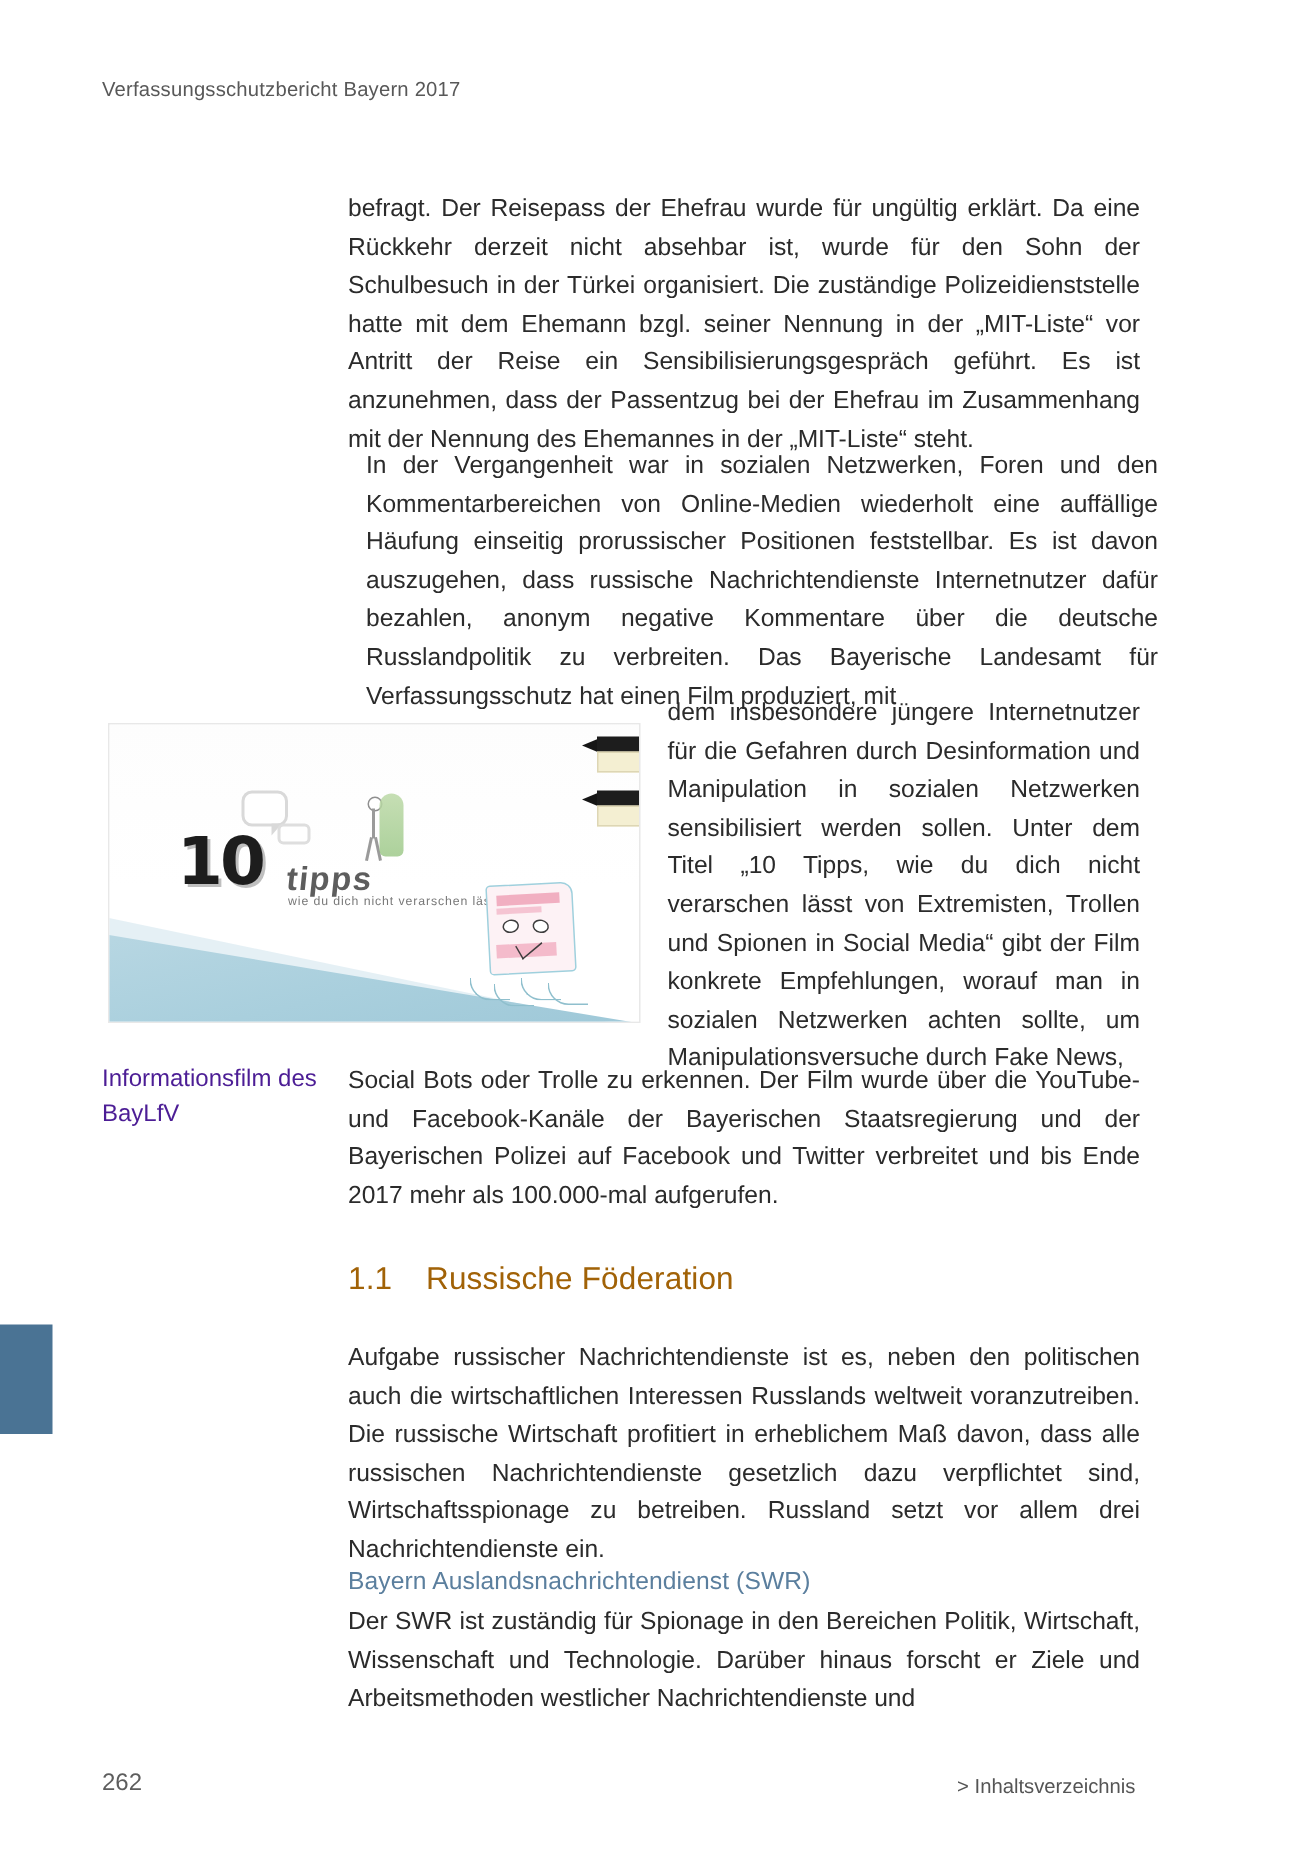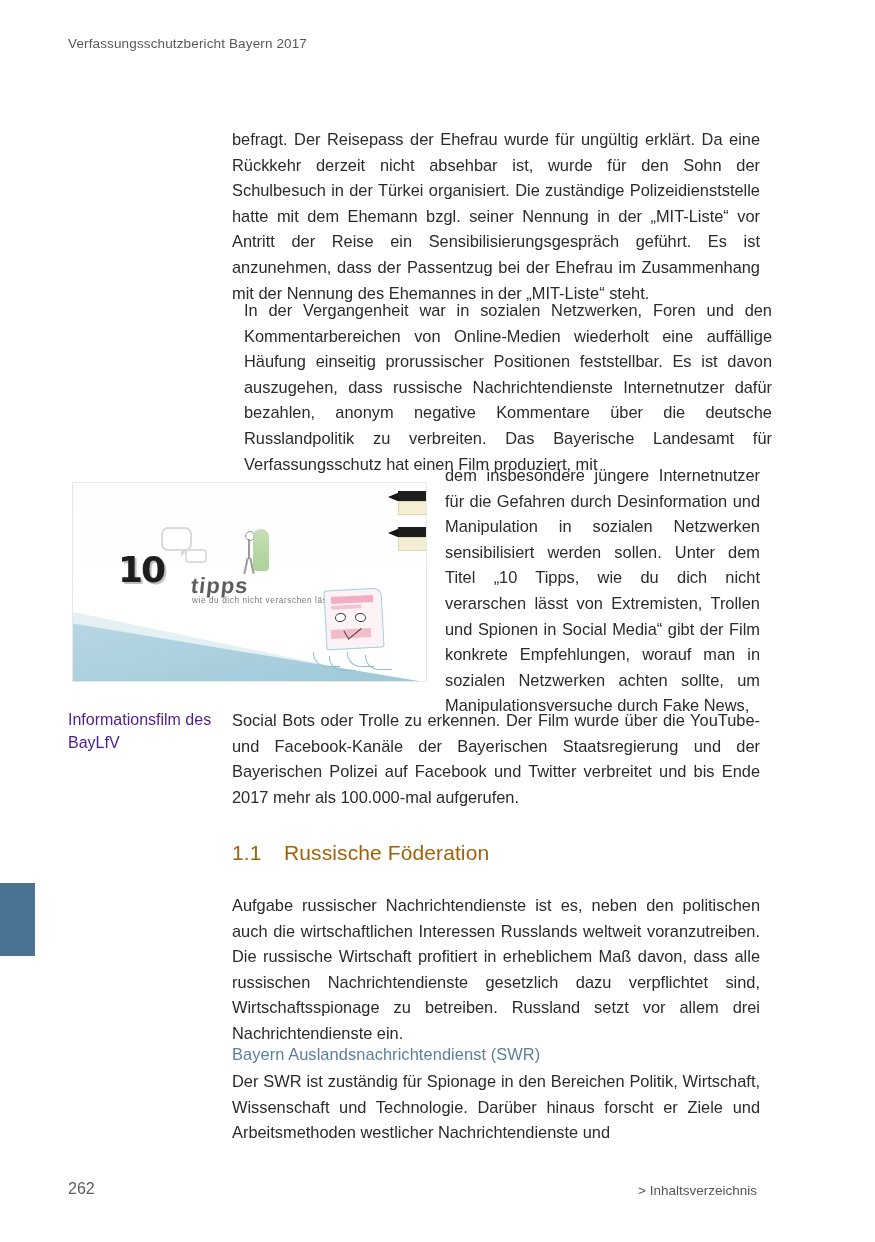--- a/index.html
+++ b/index.html
@@ -13,21 +13,21 @@
     position: relative;
     font-family: "Liberation Sans", "DejaVu Sans", sans-serif;
     color: #2b2b2b;
     overflow: hidden;
   }
 
   
   .page-header {
     position: absolute;
     left: 0;
-    top: 36px;
+    top: 52px;
     width: 875px;
     height: 26px;
   }
   .header-left {
     position: absolute;
     left: 68px;
     top: 0;
     font-size: 13.5px;
     letter-spacing: 0.01em;
     color: #585858;
@@ -98,21 +98,21 @@
     width: 362px;
     height: 92px;
     background: #cfe4ec;
     opacity: .55;
     clip-path: polygon(0% 22%, 100% 104%, 0% 104%);
   }
   .fig-ten {
     position: absolute;
     left: 45px;
     top: 66px;
-    font-size: 36px;
+    font-size: 44px;
     font-weight: bold;
     color: #1d1d1d;
     letter-spacing: -2px;
     text-shadow: 2px 2px 0 rgba(0,0,0,.25);
     font-family: "DejaVu Sans", sans-serif;
   }
   .fig-tipps {
     position: absolute;
     left: 118px;
     top: 90px;

